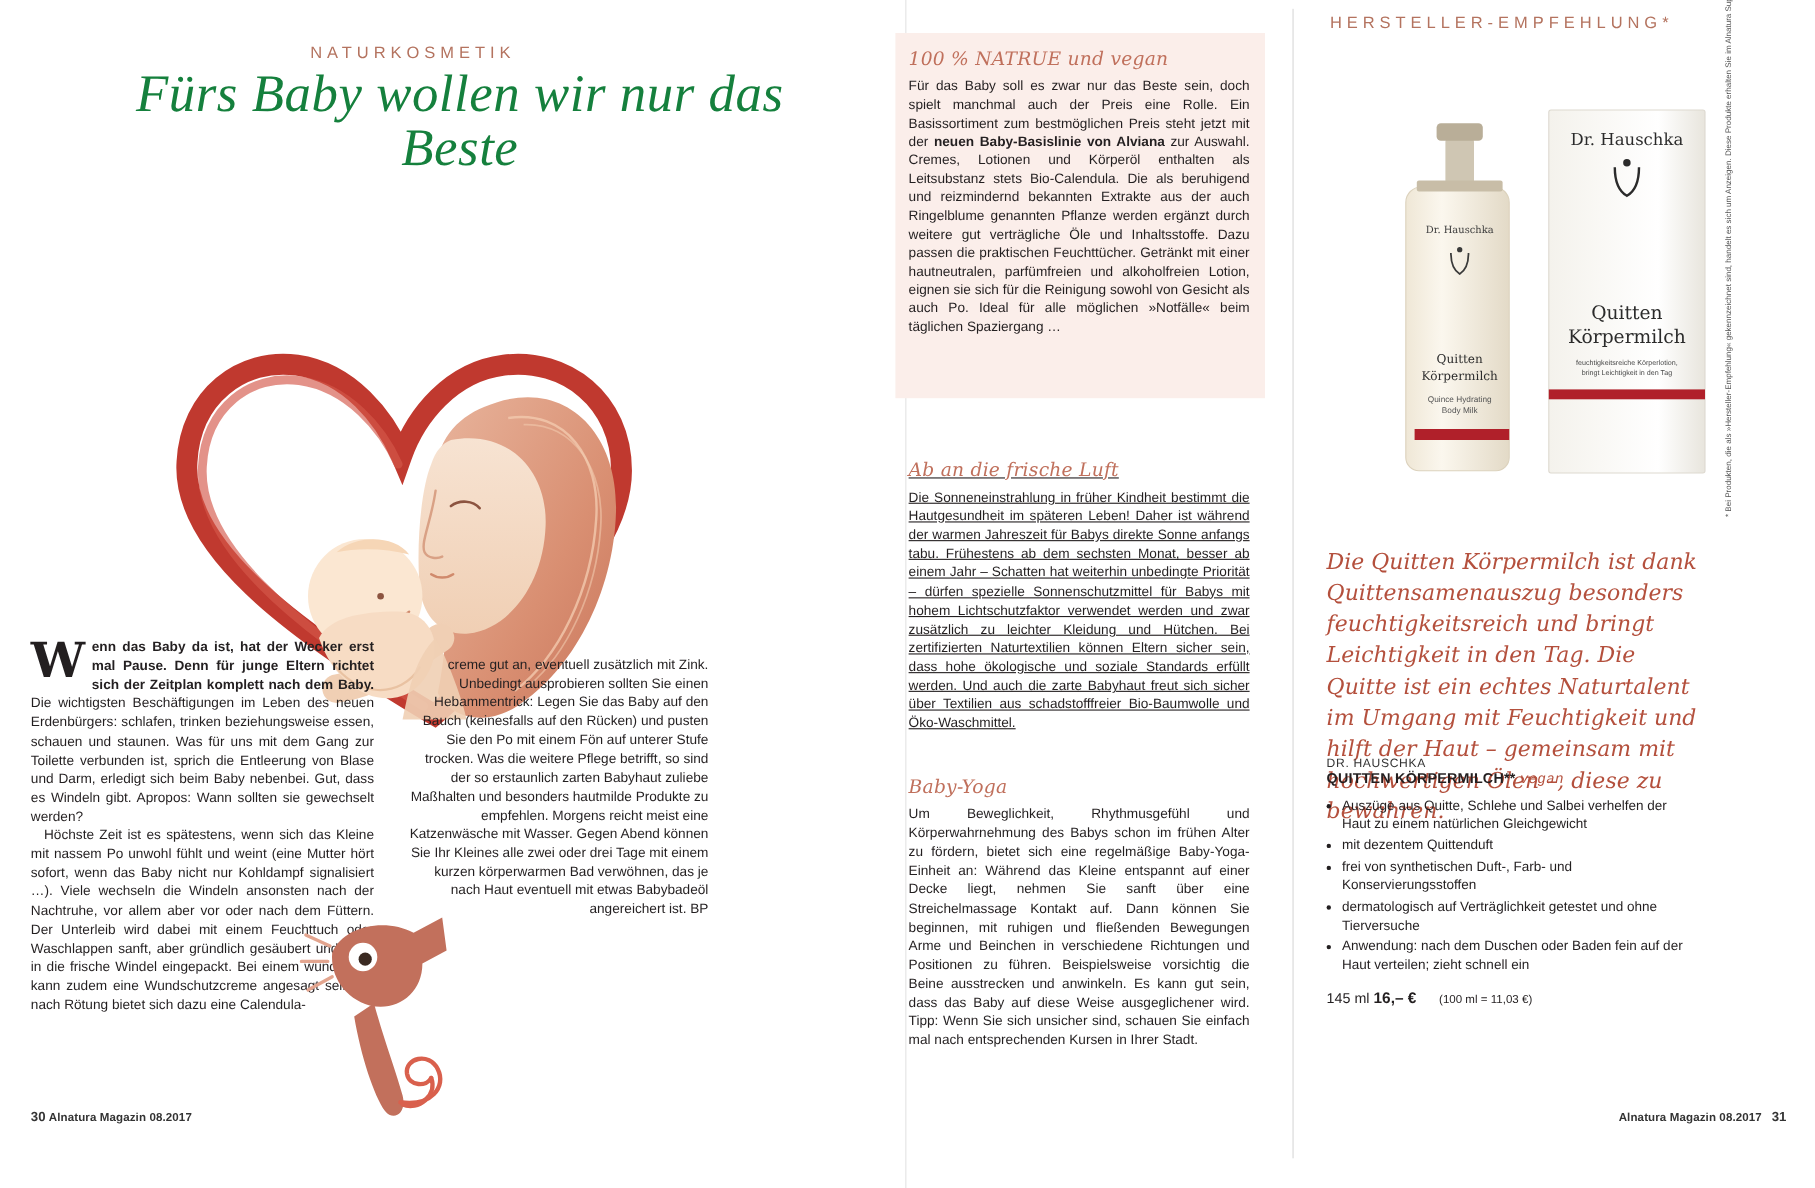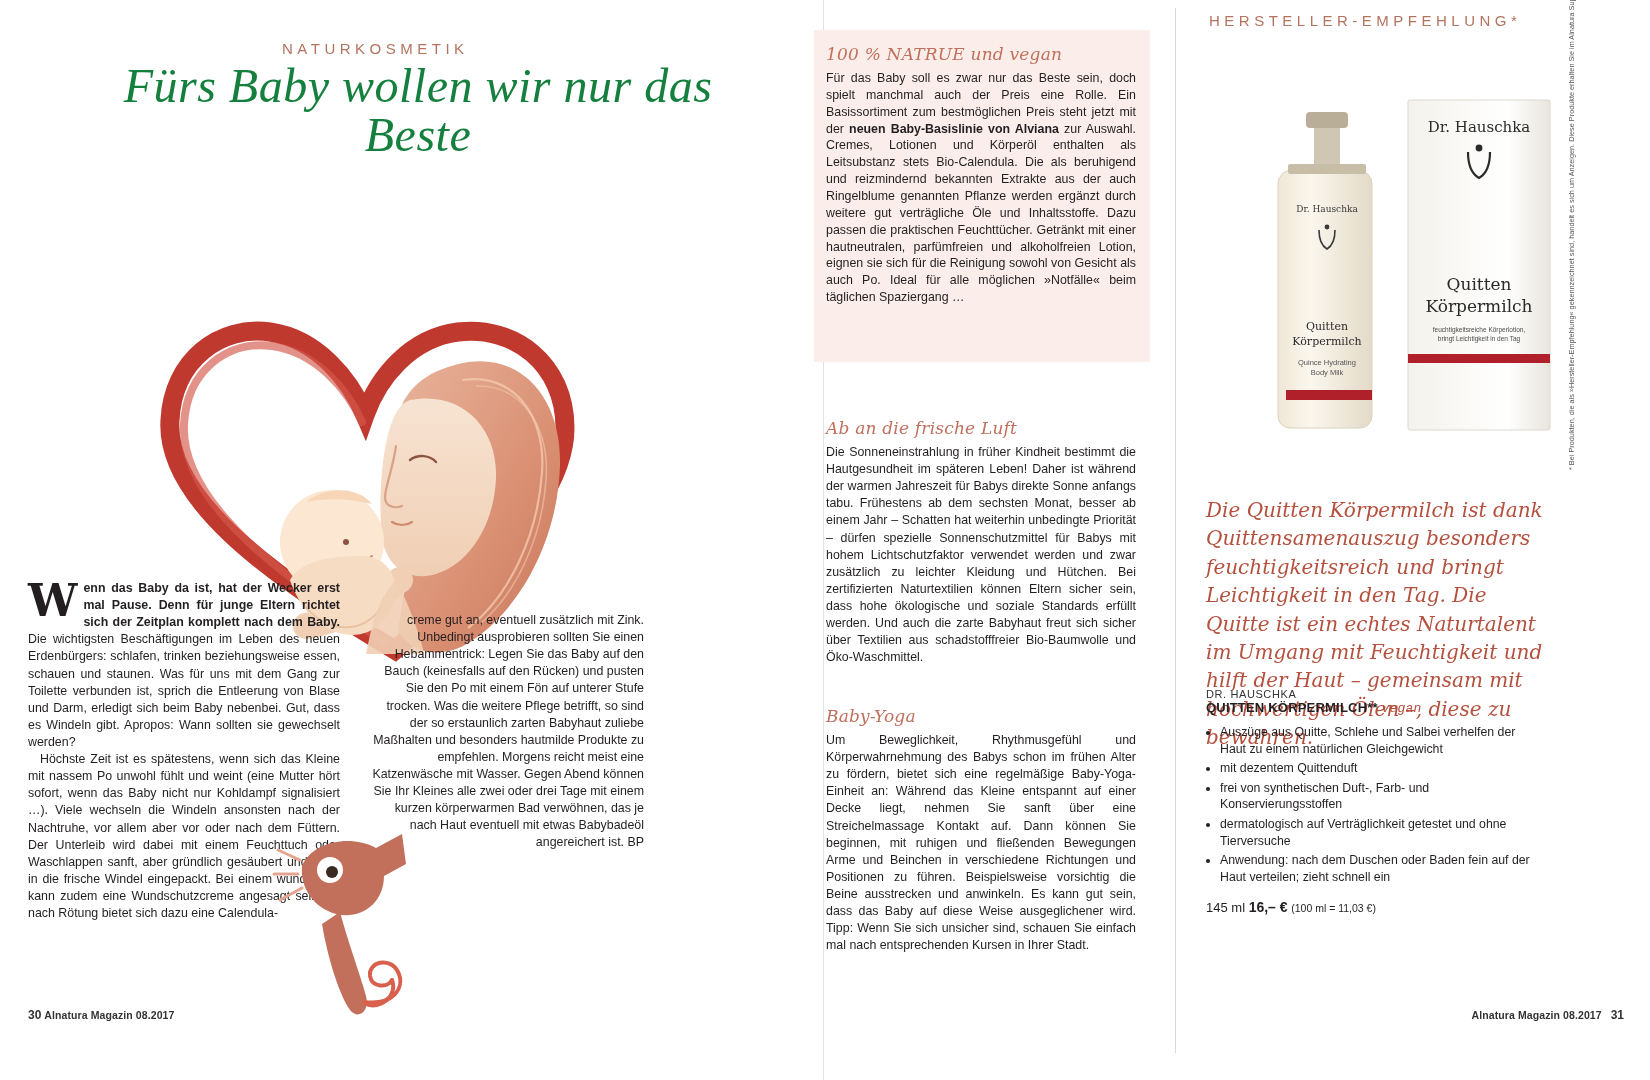--- a/index.html
+++ b/index.html
@@ -84,21 +84,21 @@
   
   #left-page { position: absolute; left: 0; top: 0; width: 823px; height: 1080px; }
 
   #kicker-naturkosmetik { position: absolute; left: 282px; top: 40px; }
   #headline-main { position: absolute; left: 78px; top: 62px; width: 680px; text-align: center; }
   #standfirst-main { position: absolute; left: 40px; top: 128px; width: 740px; }
 
   .illustration { position: absolute; left: 110px; top: 250px; width: 560px; height: 420px; }
 
   #col-left-text { position: absolute; left: 28px; top: 580px; width: 312px; }
-  #col-right-text { position: absolute; left: 372px; top: 612px; width: 272px; text-align: right; }
+  #col-right-text { position: absolute; left: 372px; top: 596px; width: 272px; text-align: right; }
   #col-right-text .body-text { text-align: right; }
 
   .hairdryer { position: absolute; left: 256px; top: 820px; width: 200px; height: 210px; }
 
   
   #right-page { position: absolute; left: 824px; top: 0; width: 826px; height: 1080px; }
 
   #hersteller-kicker { position: absolute; left: 1209px; top: 12px; }
 
   #tint-box {
@@ -112,21 +112,21 @@
   .script-head {
     font-family: "DejaVu Serif", serif;
     font-style: italic;
     font-size: 17px;
     color: #c0705c;
     margin: 0 0 6px 0;
     letter-spacing: .2px;
   }
   .tint-body { font-size: 12.4px; line-height: 1.36; text-align: justify; }
 
-  #sec-luft { position: absolute; left: 826px; top: 418px; width: 310px; }
+  #sec-luft { position: absolute; left: 826px; top: 418px; width: 310px; text-decoration: underline; }
   #sec-yoga { position: absolute; left: 826px; top: 706px; width: 310px; }
 
   
   #product-photo { position: absolute; left: 1240px; top: 78px; width: 330px; height: 390px; }
 
   #pullquote {
     position: absolute; left: 1206px; top: 496px; width: 340px;
     font-family: "DejaVu Serif", serif;
     font-style: italic;
     font-size: 20px;
@@ -135,21 +135,21 @@
   }
 
   #product-block { position: absolute; left: 1206px; top: 688px; width: 330px; }
   .brand-line { font-size: 11px; letter-spacing: .6px; color: #333; }
   .product-name { font-size: 13px; font-weight: bold; letter-spacing: .2px; }
   .vegan-tag { font-family: Liberation Mono, monospace; font-style: italic; color: #b4503d; font-weight: normal; }
   ul.bullets { margin: 8px 0 0 0; padding-left: 14px; }
   ul.bullets li { font-size: 12.3px; line-height: 1.35; margin-bottom: 3px; }
   #price-line { margin-top: 14px; font-size: 13px; }
   #price-line .amount { font-weight: bold; font-size: 14px; }
-  #price-line .per100 { font-size: 10.5px; }
+  #price-line .per100 { font-size: 10.5px; margin-left: 17px; }
 
   
   #legal-vertical {
     position: absolute;
     left: 1567px; top: 470px;
     width: 420px;
     transform: rotate(-90deg);
     transform-origin: 0 0;
     font-size: 7.3px;
     line-height: 1.5;

